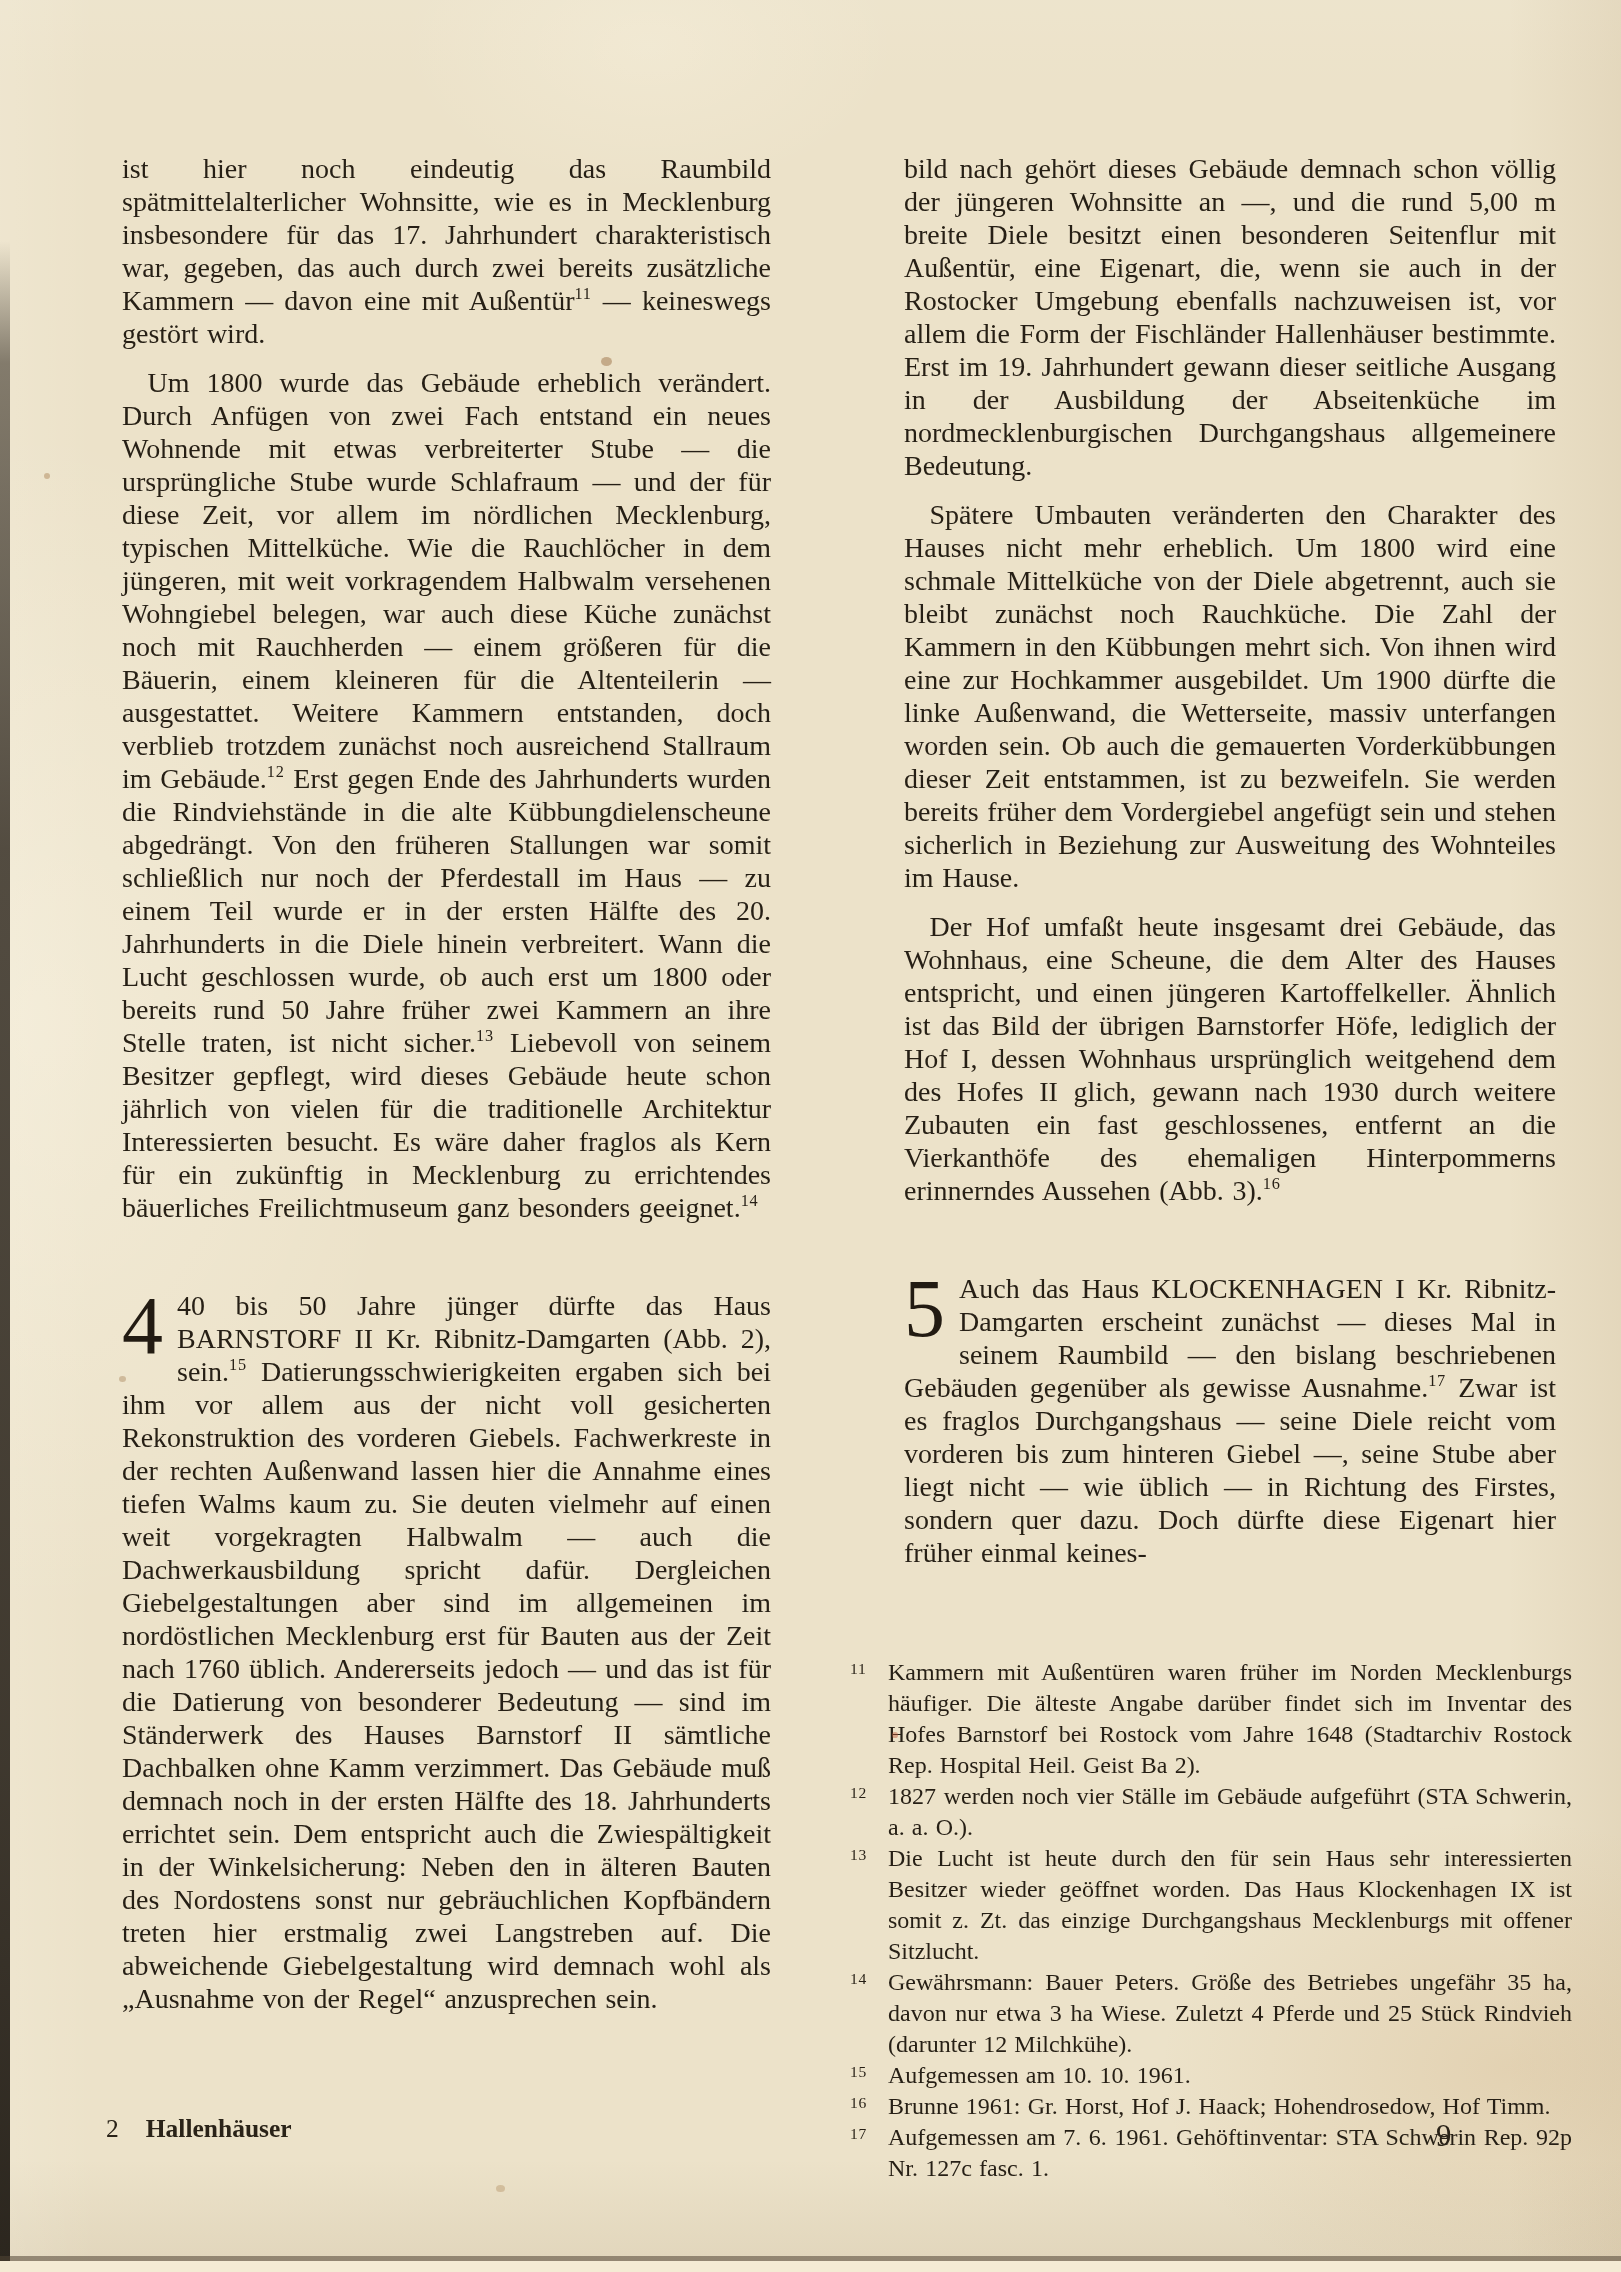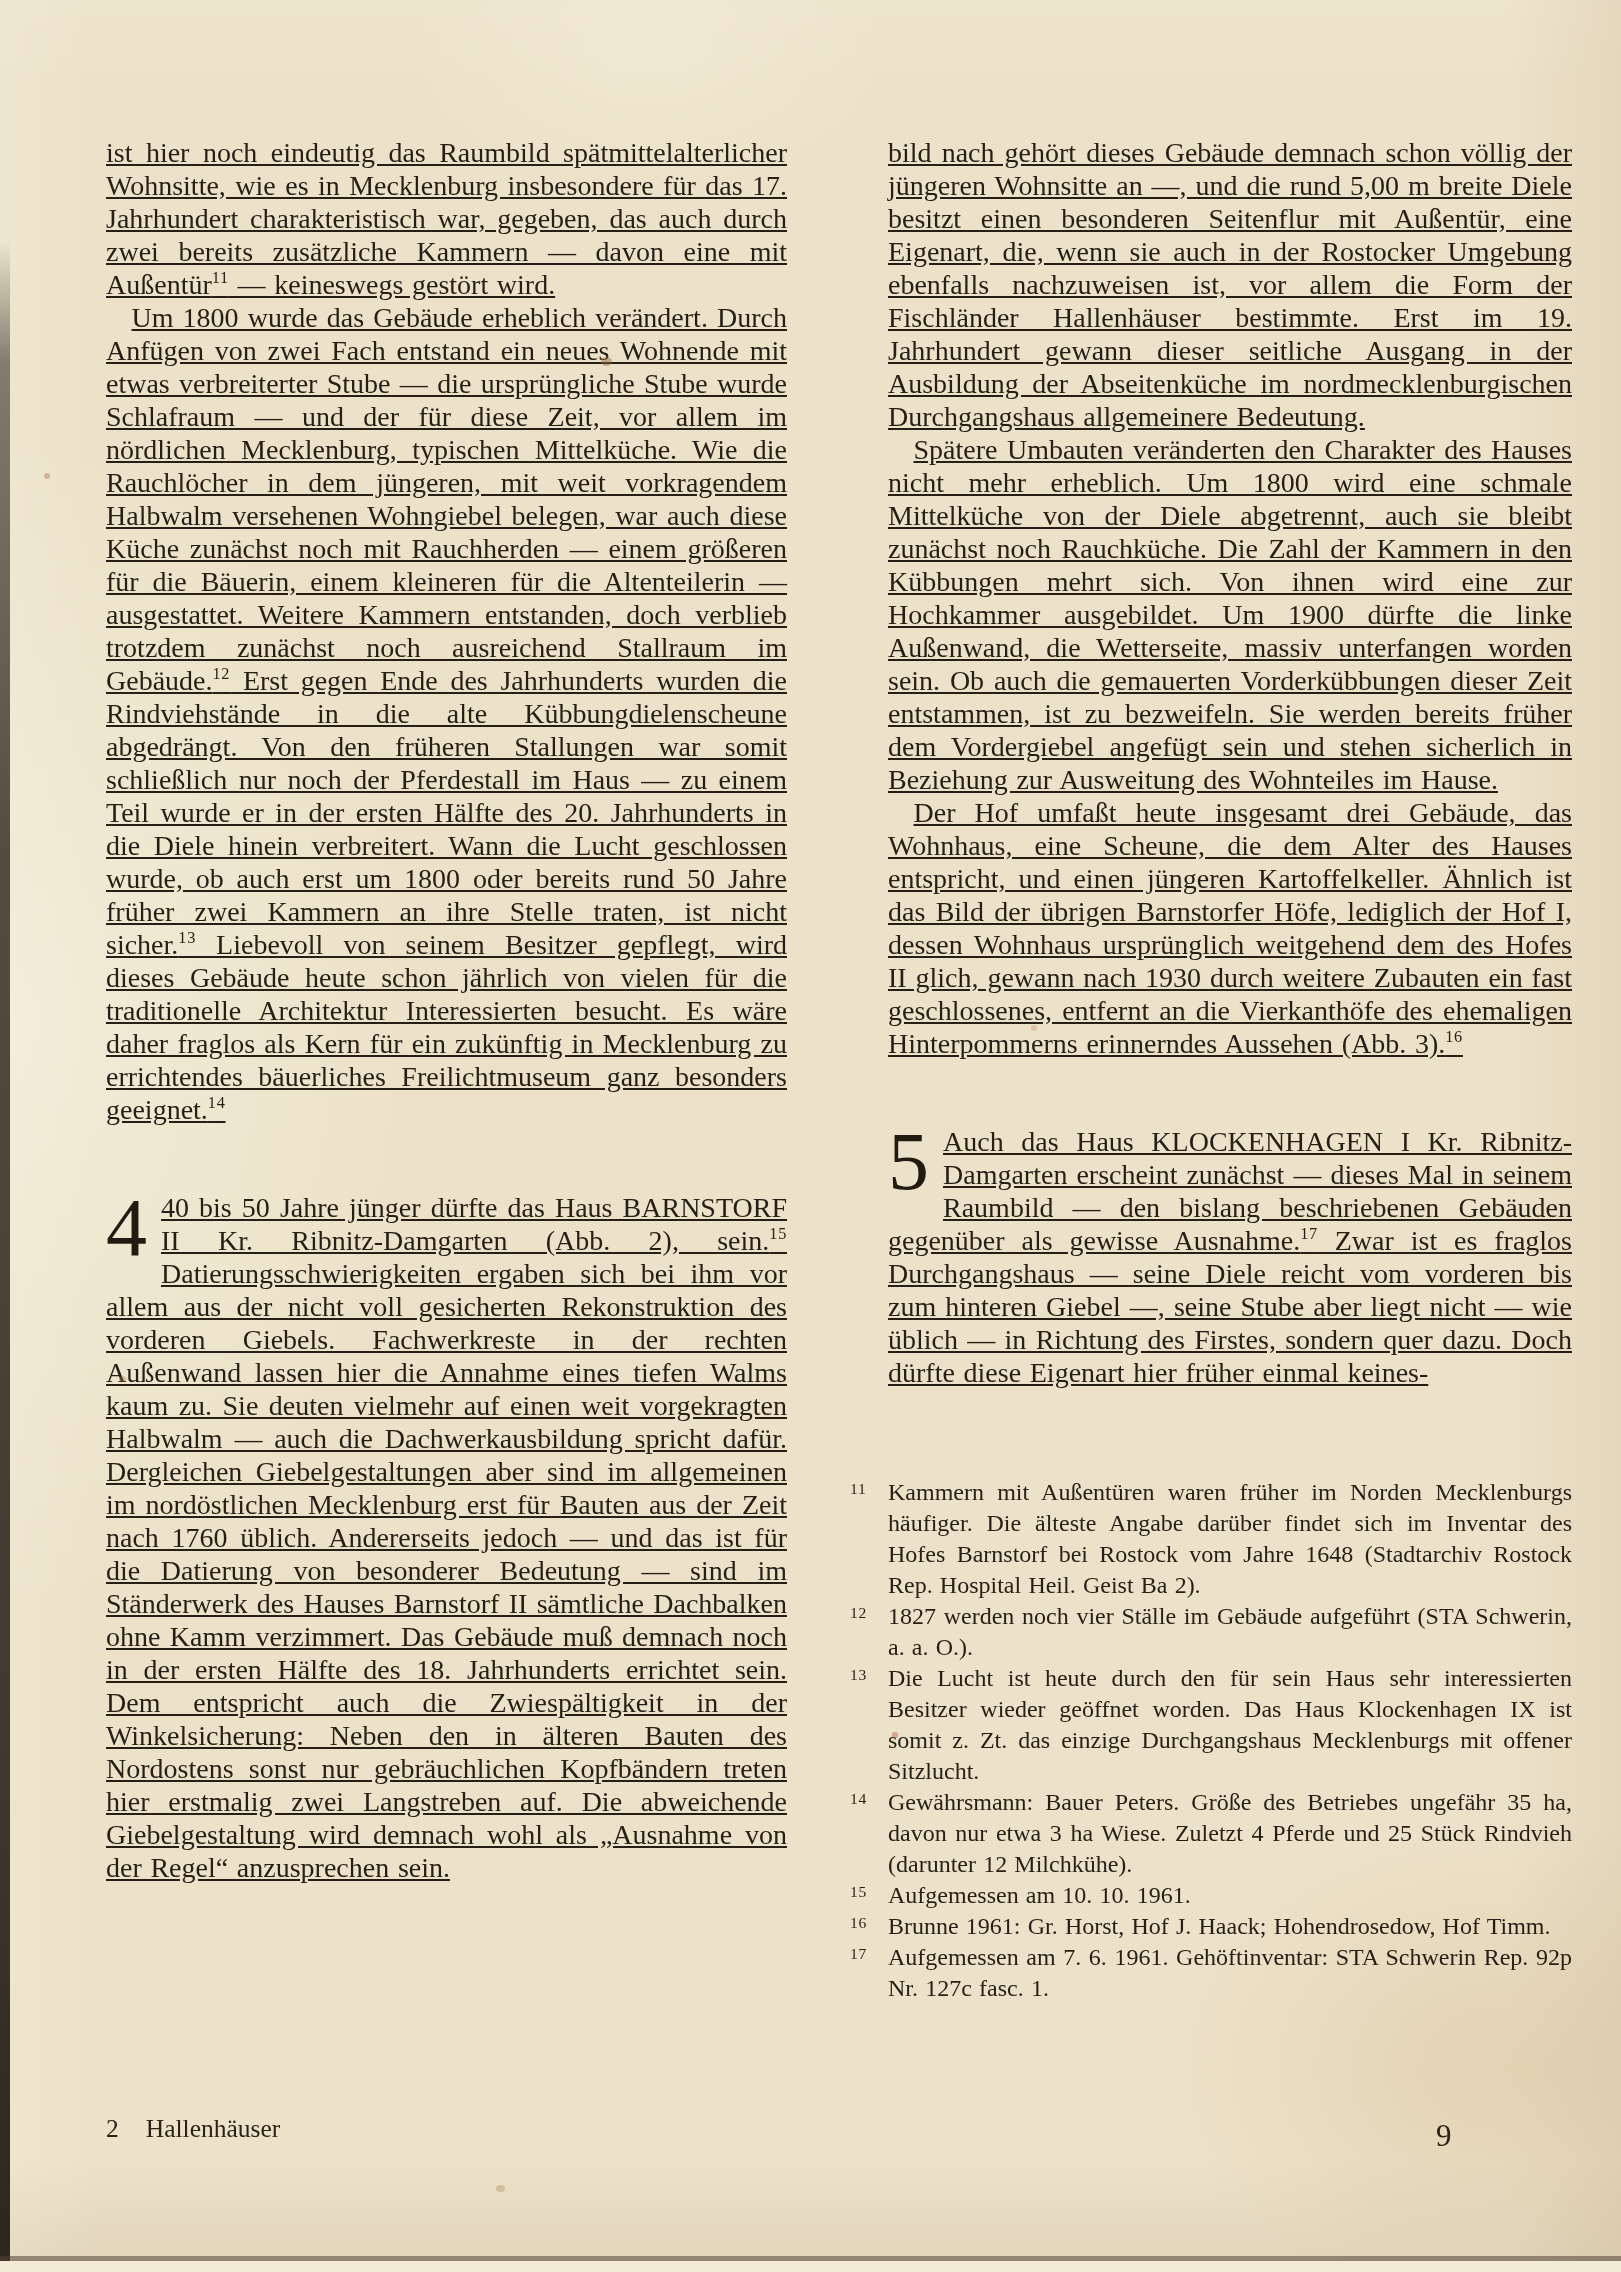--- a/index.html
+++ b/index.html
@@ -13,35 +13,35 @@
       radial-gradient(ellipse 354px 212px at 40% 2%, rgba(255,250,235,0.25), rgba(255,250,235,0) 70%),
       linear-gradient(to right, rgba(255,255,248,0.12), rgba(0,0,0,0) 6%, rgba(0,0,0,0) 93%, rgba(150,115,70,0.10)),
       linear-gradient(to bottom, rgba(255,255,248,0.08), rgba(0,0,0,0) 4%, rgba(0,0,0,0) 95%, rgba(120,95,60,0.10));
     overflow:hidden;
     font-family:"Liberation Serif","DejaVu Serif",serif;
     color:#261f15;
   }
   .col{position:absolute;top:136px;text-align:justify;font-size:28px;line-height:33px;word-spacing:0.06em;}
   .col-left{left:106px;width:681px;}
   .col-right{left:888px;width:684px;}
-  p.body-p{margin:0;padding:0;text-decoration:underline;}
+  p.body-p{margin:16px;padding:0;}
   p.indent{text-indent:25.5px;}
   p.section-start{margin-top:65px;}
   .dropcap{
     float:left;
     font-size:82px;line-height:65px;
     margin:4.2px 14px 0 0;
     color:#221b12;
   }
   sup.fnref{font-size:16.3px;line-height:0;vertical-align:10.6px;letter-spacing:0.7px;}
   .footnotes{margin-top:88px;font-size:24px;line-height:31px;word-spacing:0.05em;}
   .footnote{position:relative;margin:0;text-align:justify;}
   .fn-num{position:absolute;left:-38px;top:-4.2px;font-size:15.6px;letter-spacing:0.7px;}
   .footer-sig{position:absolute;left:106px;top:2115px;font-size:25.5px;line-height:28px;color:#2a2318;}
-  .footer-sig .footer-label{margin-left:27px;}
+  .footer-sig .footer-label{margin-left:27px;font-weight:bold;}
   .page-number{position:absolute;left:1436px;top:2118px;font-size:31px;color:#2a2318;}
   
   .edge-left-dark{
     position:absolute;left:0;top:241px;width:10px;height:2032px;
     background:linear-gradient(to bottom, rgba(43,36,27,0) 0%, rgba(43,36,27,0.55) 6%, rgba(43,36,27,0.8) 30%, rgba(38,32,24,0.88) 75%, rgba(33,28,21,0.95) 100%);
   }
   .edge-bottom-dark{position:absolute;left:0;top:2256px;width:100%;height:5px;background:rgba(82,70,52,0.55);}
   .edge-bottom-light{position:absolute;left:0;top:2261px;width:100%;height:11.3px;background:#f4ebd4;}
   .speck{position:absolute;border-radius:50%;}
   .speck1{left:601px;top:357px;width:11.3px;height:9.2px;background:rgba(148,103,58,0.45);}

